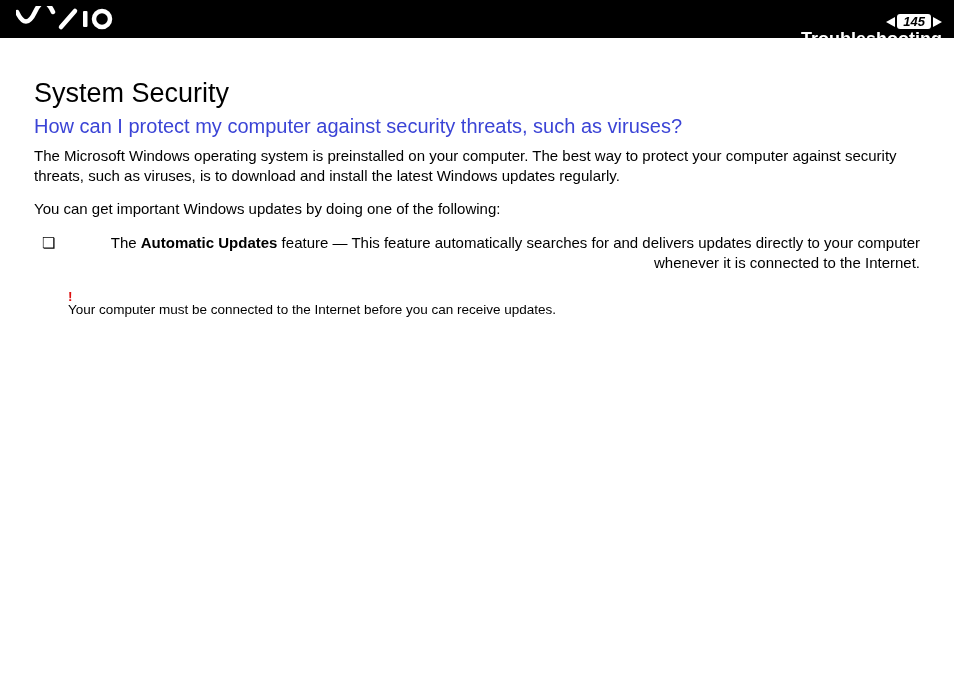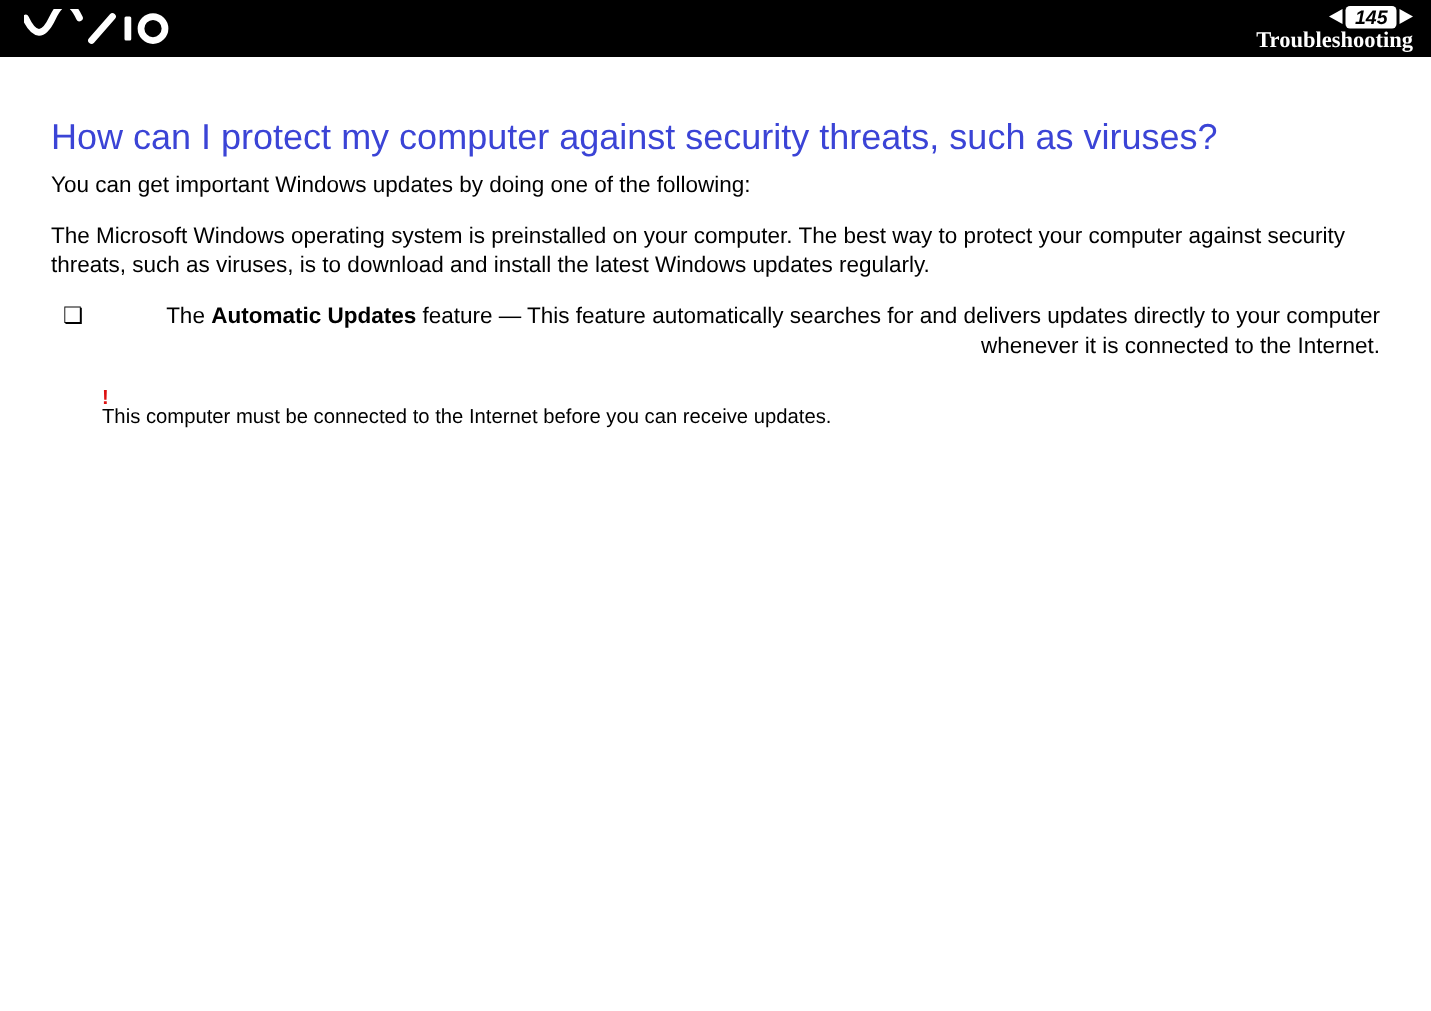--- a/index.html
+++ b/index.html
@@ -21,56 +21,56 @@
     background:#000;
     color:#fff;
     position:relative;
   }
   .logo{
     position:absolute;left:16px;top:6px;
     height:26px;width:100px;
   }
   .logo svg{display:block;height:100%;width:100%}
   .nav-cluster{
-    position:absolute;right:12px;top:0;
+    position:absolute;right:12px;top:12px;
     height:var(--header-h);
     display:flex;flex-direction:column;align-items:flex-end;justify-content:center;
     gap:1px;
   }
   .pager{
     display:flex;align-items:center;gap:2px;
     font-weight:bold;font-style:italic;font-size:13px;
   }
   .pager .pg{
     background:#fff;color:#000;border-radius:3px;
     padding:0 6px;line-height:15px;
     font-style:italic;
   }
   .arrow{
     width:0;height:0;display:inline-block;
   }
   .arrow.left {border-top:5px solid transparent;border-bottom:5px solid transparent;border-right:9px solid #fff}
   .arrow.right{border-top:5px solid transparent;border-bottom:5px solid transparent;border-left:9px solid #fff}
   .section-tag{
-    font-weight:bold;font-size:15px;line-height:1;font-family:Liberation Serif, serif;
+    font-weight:bold;font-size:18px;line-height:1;
   }
   
   .page{
     padding:40px 34px 0 34px;
   }
   h1{
     font-weight:400;
     font-size:27px;
     margin:0 0 6px 0;
   }
   p{margin:0 0 14px 0; line-height:1.3}
   h2{
     font-weight:400;
     color:var(--accent);
-    font-size:24px;
+    font-size:20px;
     margin:0 0 8px 0;
   }
   ul.boxlist{
     list-style:none;padding:0;margin:0 0 8px 0;
   }
   ul.boxlist>li{
     position:relative;
     padding:0 0 10px 34px;
     line-height:1.35;
     text-align:right;
@@ -115,31 +115,32 @@
       <span class="arrow left"></span>
       <span class="pg">145</span>
       <span class="arrow right"></span>
     </div>
     <div class="section-tag">Troubleshooting</div>
   </div>
 </div>
 
 <div class="page">
 
+  <h1>System Security</h1>
 
 
   <h2>How can I protect my computer against security threats, such as viruses?</h2>
 
+  <p>The Microsoft Windows operating system is preinstalled on your computer. The best way to protect your computer against security threats, such as viruses, is to download and install the latest Windows updates regularly.</p>
   <p>You can get important Windows updates by doing one of the following:</p>
-  <p>The Microsoft Windows operating system is preinstalled on your computer. The best way to protect your computer against security threats, such as viruses, is to download and install the latest Windows updates regularly.</p>
 
   <ul class="boxlist">
     <li>
       <span>The </span><b>Automatic Updates</b><span> feature — This feature automatically searches for and delivers updates directly to your computer whenever it is connected to the Internet.</span>
     </li>
   </ul>
 
   <div class="note">
     <span class="bang">!</span>
-    <span>This computer must be connected to the Internet before you can receive updates.</span>
+    <span>Your computer must be connected to the Internet before you can receive updates.</span>
   </div>
 
 </div>
 
 </body></html>

